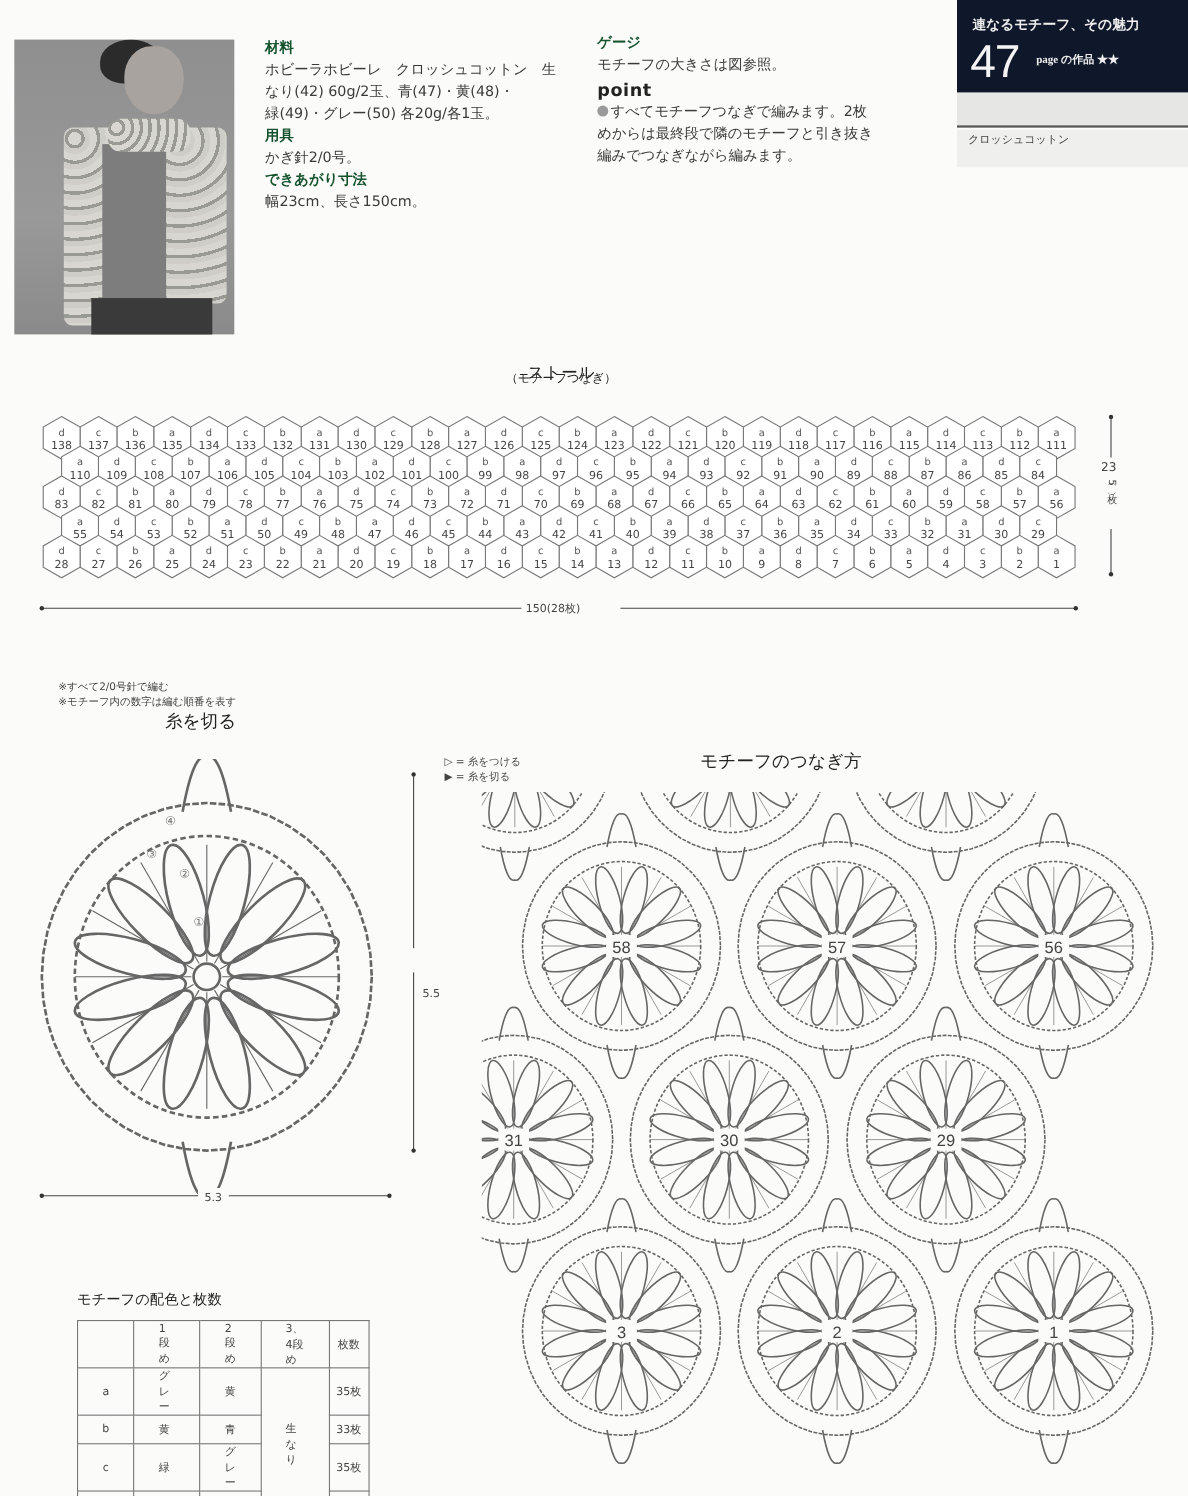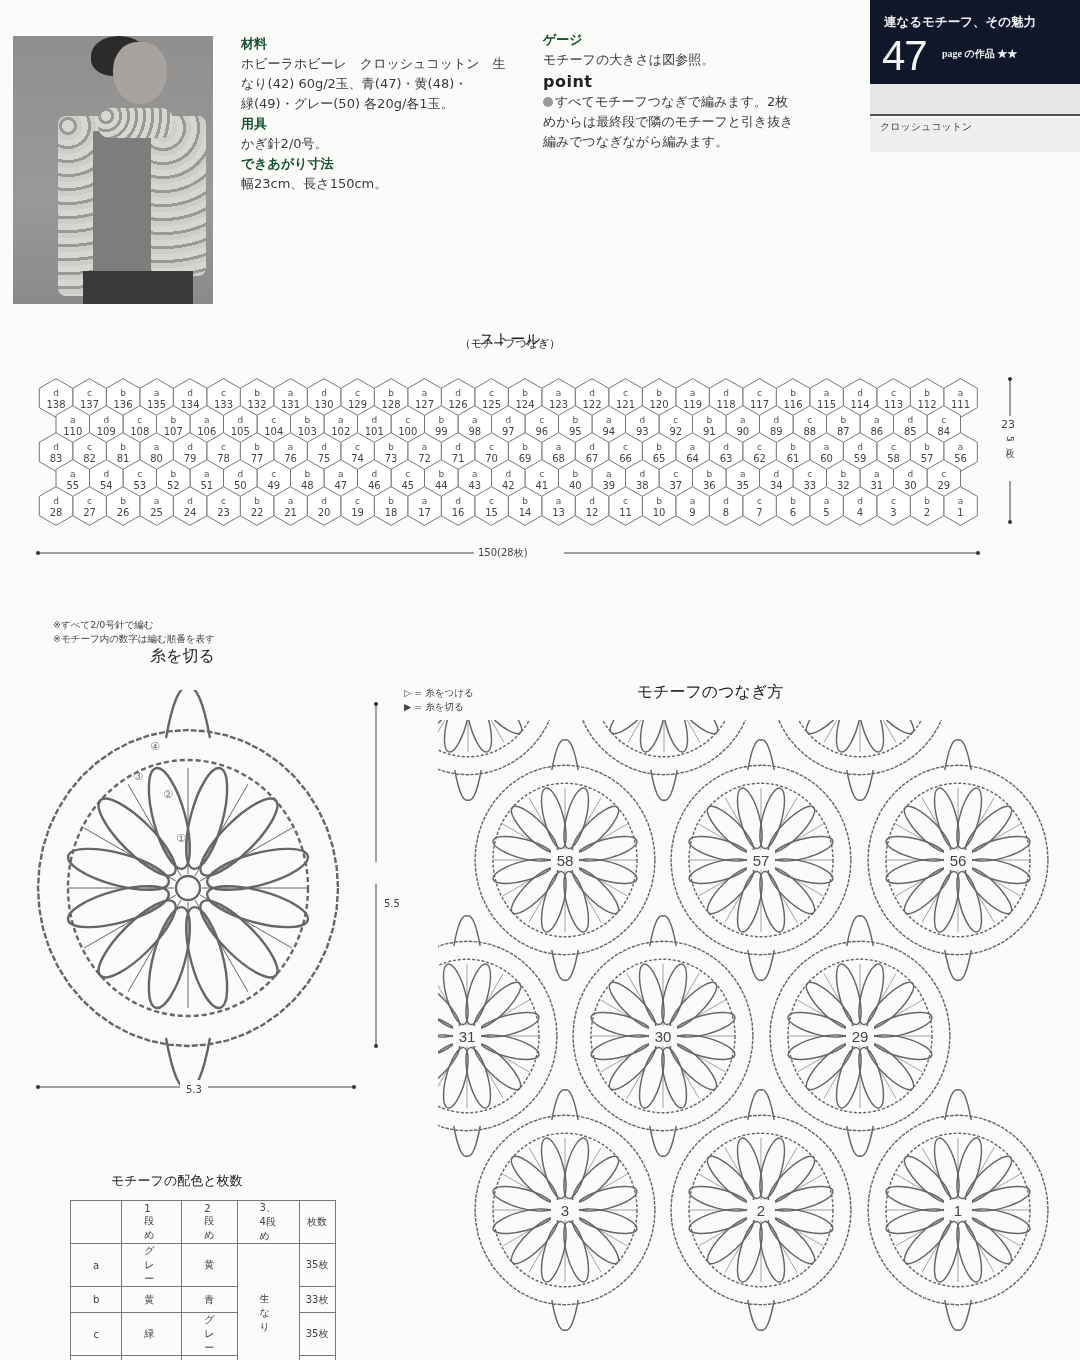--- a/index.html
+++ b/index.html
@@ -965,21 +965,21 @@
       <line x1="527.2746133917893" y1="485.8" x2="582.3538290724796" y2="454" stroke-width="0.6"></line>
       <ellipse cx="561.7279956956877" cy="478.81901725157104" rx="31.2" ry="9.6" transform="rotate(344.99999999999994 561.7279956956877 478.81901725157104)"></ellipse>
       <line x1="528.4" y1="490" x2="592" y2="489.99999999999994" stroke-width="0.6"></line>
       <circle cx="520" cy="490" r="7.199999999999999"></circle>
     </g>
     <rect x="506" y="480" width="28" height="20" fill="#fbfbfa"></rect>
     <text x="520" y="496" text-anchor="middle" font-size="15" fill="#444" font-family="Liberation Sans, sans-serif">1</text>
   </svg>
 <div id="joinlabels"></div>
 
-<div class="title" style="left:70px; top:1172px; font-size:13px;margin-left:41px;">モチーフの配色と枚数</div>
+<div class="title" style="left:70px; top:1172px; font-size:13px;">モチーフの配色と枚数</div>
 <table class="cc">
   <tbody>
       <tr>
     <td class="c0"></td>
     <td class="c1">1段め</td>
     <td class="c2">2段め</td>
     <td class="c3">3、4段め</td>
     <td class="c4">枚数</td>
   </tr>
   <tr>

